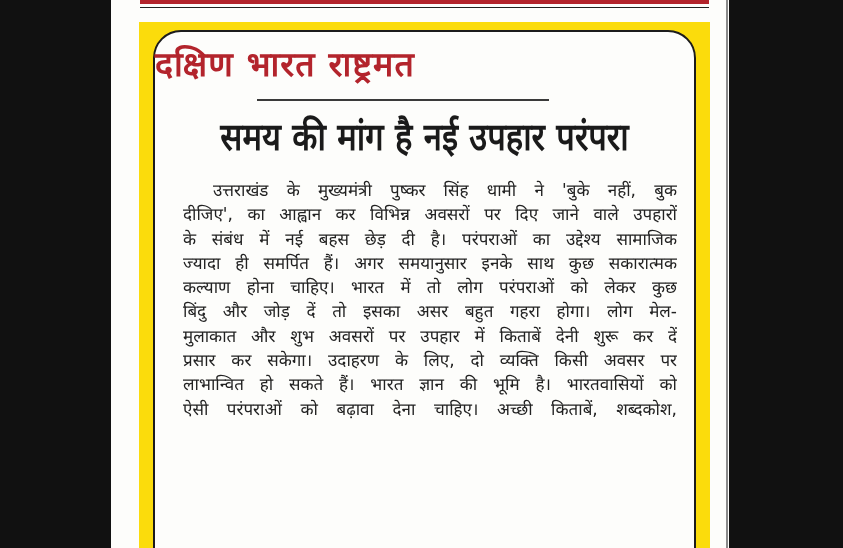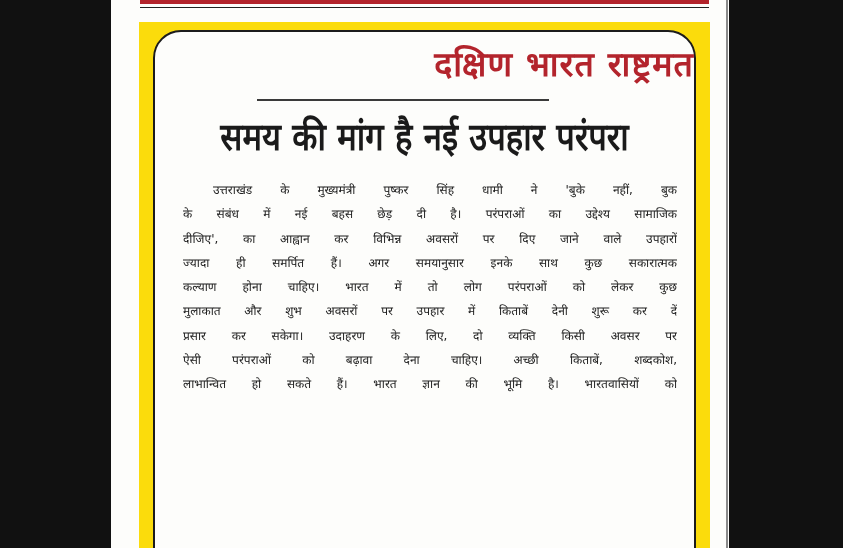--- a/index.html
+++ b/index.html
@@ -64,21 +64,21 @@
       height: 560px;
       background: #fdfdfb;
       border: 2px solid #1c1c1c;
       border-radius: 28px;
     }
     .masthead {
       position: absolute;
       left: 0;
       top: 10px;
       width: 539px;
-      text-align: right;
+      text-align: left;
       font-family: "DejaVu Sans", sans-serif;
       font-weight: bold;
       font-size: 34px;
       line-height: 44px;
       color: #b3242c;
       letter-spacing: 1px;
     }
     .masthead-rule {
       position: absolute;
       left: 102px;
@@ -101,21 +101,21 @@
       transform: scaleX(0.86);
       transform-origin: center;
       white-space: nowrap;
     }
     .body-text {
       position: absolute;
       left: 28px;
       top: 146px;
       width: 494px;
       font-family: "DejaVu Sans", sans-serif;
-      font-size: 12px;
+      font-size: 17px;
       line-height: 24.3px;
       color: #222222;
     }
     .body-line {
       display: block;
       white-space: nowrap;
       text-align: justify;
       text-align-last: justify;
       height: 24.3px;
       overflow: hidden;
@@ -133,26 +133,27 @@
     <div class="top-black-rule"></div>
 
     <div class="yellow-frame">
       <div class="card">
         <div class="masthead">दक्षिण भारत राष्ट्रमत</div>
         <div class="masthead-rule"></div>
         <div class="headline">समय की मांग है नई उपहार परंपरा</div>
 
         <div class="body-text">
           <span class="body-line indent">उत्तराखंड के मुख्यमंत्री पुष्कर सिंह धामी ने 'बुके नहीं, बुक</span>
+          <span class="body-line">दीजिए', का आह्वान कर विभिन्न अवसरों पर दिए जाने वाले उपहारों</span>
           <span class="body-line">के संबंध में नई बहस छेड़ दी है। परंपराओं का उद्देश्य सामाजिक</span>
-          <span class="body-line">दीजिए', का आह्वान कर विभिन्न अवसरों पर दिए जाने वाले उपहारों</span>
           <span class="body-line">ज्यादा ही समर्पित हैं। अगर समयानुसार इनके साथ कुछ सकारात्मक</span>
           <span class="body-line">कल्याण होना चाहिए। भारत में तो लोग परंपराओं को लेकर कुछ</span>
+          <span class="body-line">बिंदु और जोड़ दें तो इसका असर बहुत गहरा होगा। लोग मेल-</span>
           <span class="body-line">मुलाकात और शुभ अवसरों पर उपहार में किताबें देनी शुरू कर दें</span>
           <span class="body-line">प्रसार कर सकेगा। उदाहरण के लिए, दो व्यक्ति किसी अवसर पर</span>
+          <span class="body-line">लाभान्वित हो सकते हैं। भारत ज्ञान की भूमि है। भारतवासियों को</span>
           <span class="body-line">ऐसी परंपराओं को बढ़ावा देना चाहिए। अच्छी किताबें, शब्दकोश,</span>
-          <span class="body-line">लाभान्वित हो सकते हैं। भारत ज्ञान की भूमि है। भारतवासियों को</span>
         </div>
       </div>
     </div>
   </div>
   <div class="page-edge"></div>
 </div>
 
 </body></html>

